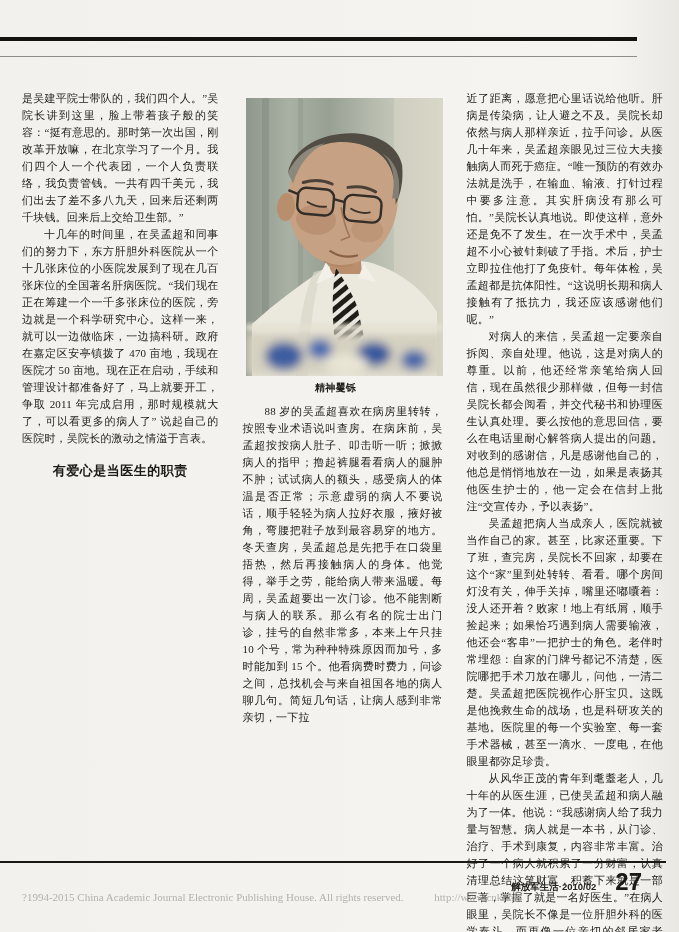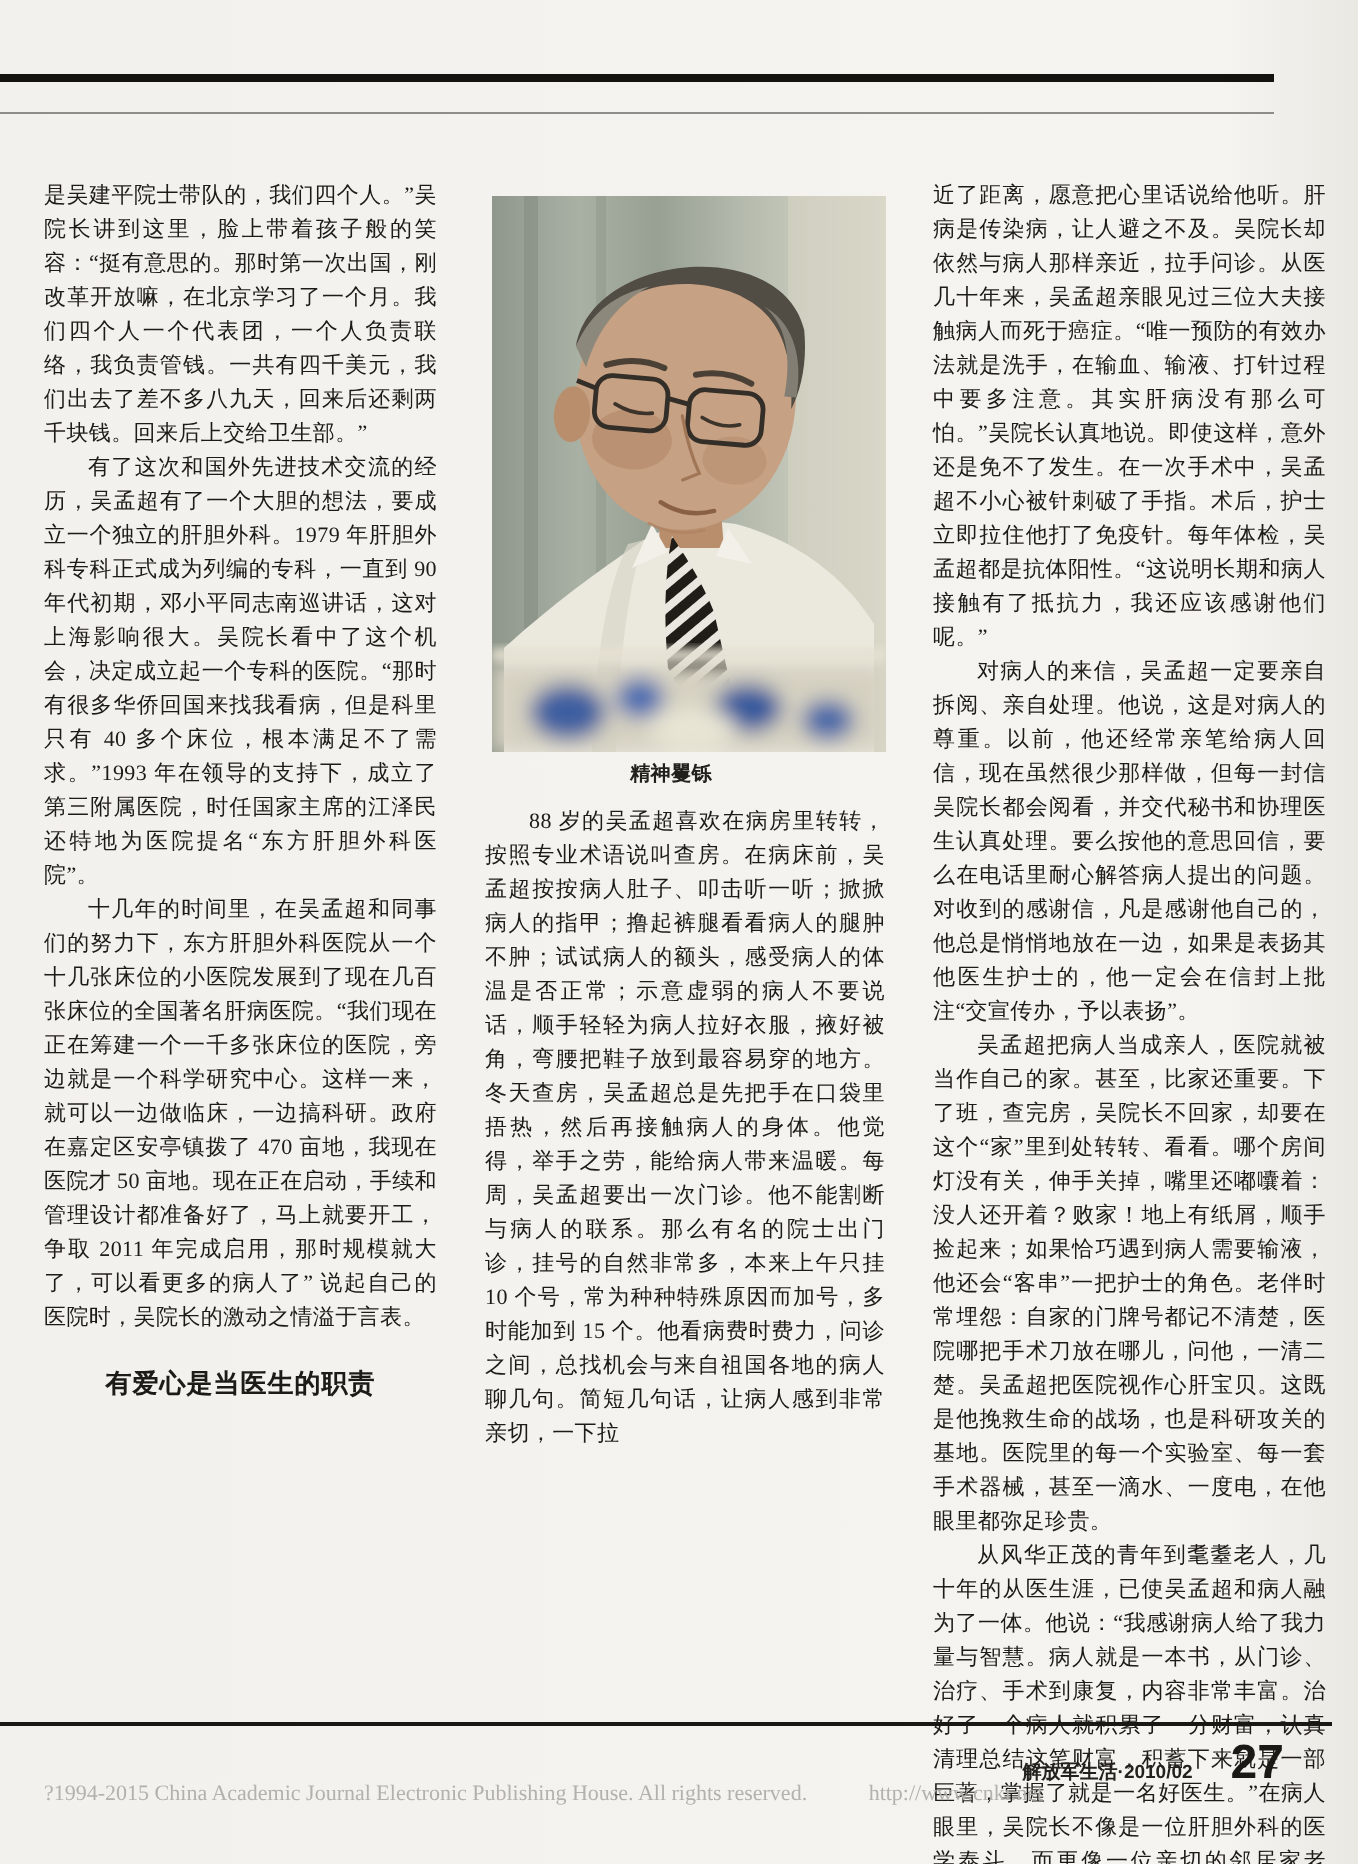--- a/index.html
+++ b/index.html
@@ -61,21 +61,20 @@
 
 <div class="page">
 
   <div class="rule-thick"></div>
   <div class="rule-thin"></div>
 
   <div class="content">
 
     <div class="col">
         <p class="para">是吴建平院士带队的，我们四个人。”吴院长讲到这里，脸上带着孩子般的笑容：“挺有意思的。那时第一次出国，刚改革开放嘛，在北京学习了一个月。我们四个人一个代表团，一个人负责联络，我负责管钱。一共有四千美元，我们出去了差不多八九天，回来后还剩两千块钱。回来后上交给卫生部。”</p>
-        <p class="para indent">有了这次和国外先进技术交流的经历，吴孟超有了一个大胆的想法，要成立一个独立的肝胆外科。1979 年肝胆外科专科正式成为列编的专科，一直到 90 年代初期，邓小平同志南巡讲话，这对上海影响很大。吴院长看中了这个机会，决定成立起一个专科的医院。“那时有很多华侨回国来找我看病，但是科里只有 40 多个床位，根本满足不了需求。”1993 年在领导的支持下，成立了第三附属医院，时任国家主席的江泽民还特地为医院提名“东方肝胆外科医院”。</p>
         <p class="para indent">十几年的时间里，在吴孟超和同事们的努力下，东方肝胆外科医院从一个十几张床位的小医院发展到了现在几百张床位的全国著名肝病医院。“我们现在正在筹建一个一千多张床位的医院，旁边就是一个科学研究中心。这样一来，就可以一边做临床，一边搞科研。政府在嘉定区安亭镇拨了 470 亩地，我现在医院才 50 亩地。现在正在启动，手续和管理设计都准备好了，马上就要开工，争取 2011 年完成启用，那时规模就大了，可以看更多的病人了” 说起自己的医院时，吴院长的激动之情溢于言表。</p>
         <h3 class="subhead">有爱心是当医生的职责</h3>
       </div>
 
     <div class="col">
       <figure class="photo">
         <svg viewBox="0 0 197 278" width="197" height="278">
           <defs>
             <linearGradient id="curtain" x1="0" y1="0" x2="1" y2="0">
               <stop offset="0" stop-color="#8f978c"></stop>

